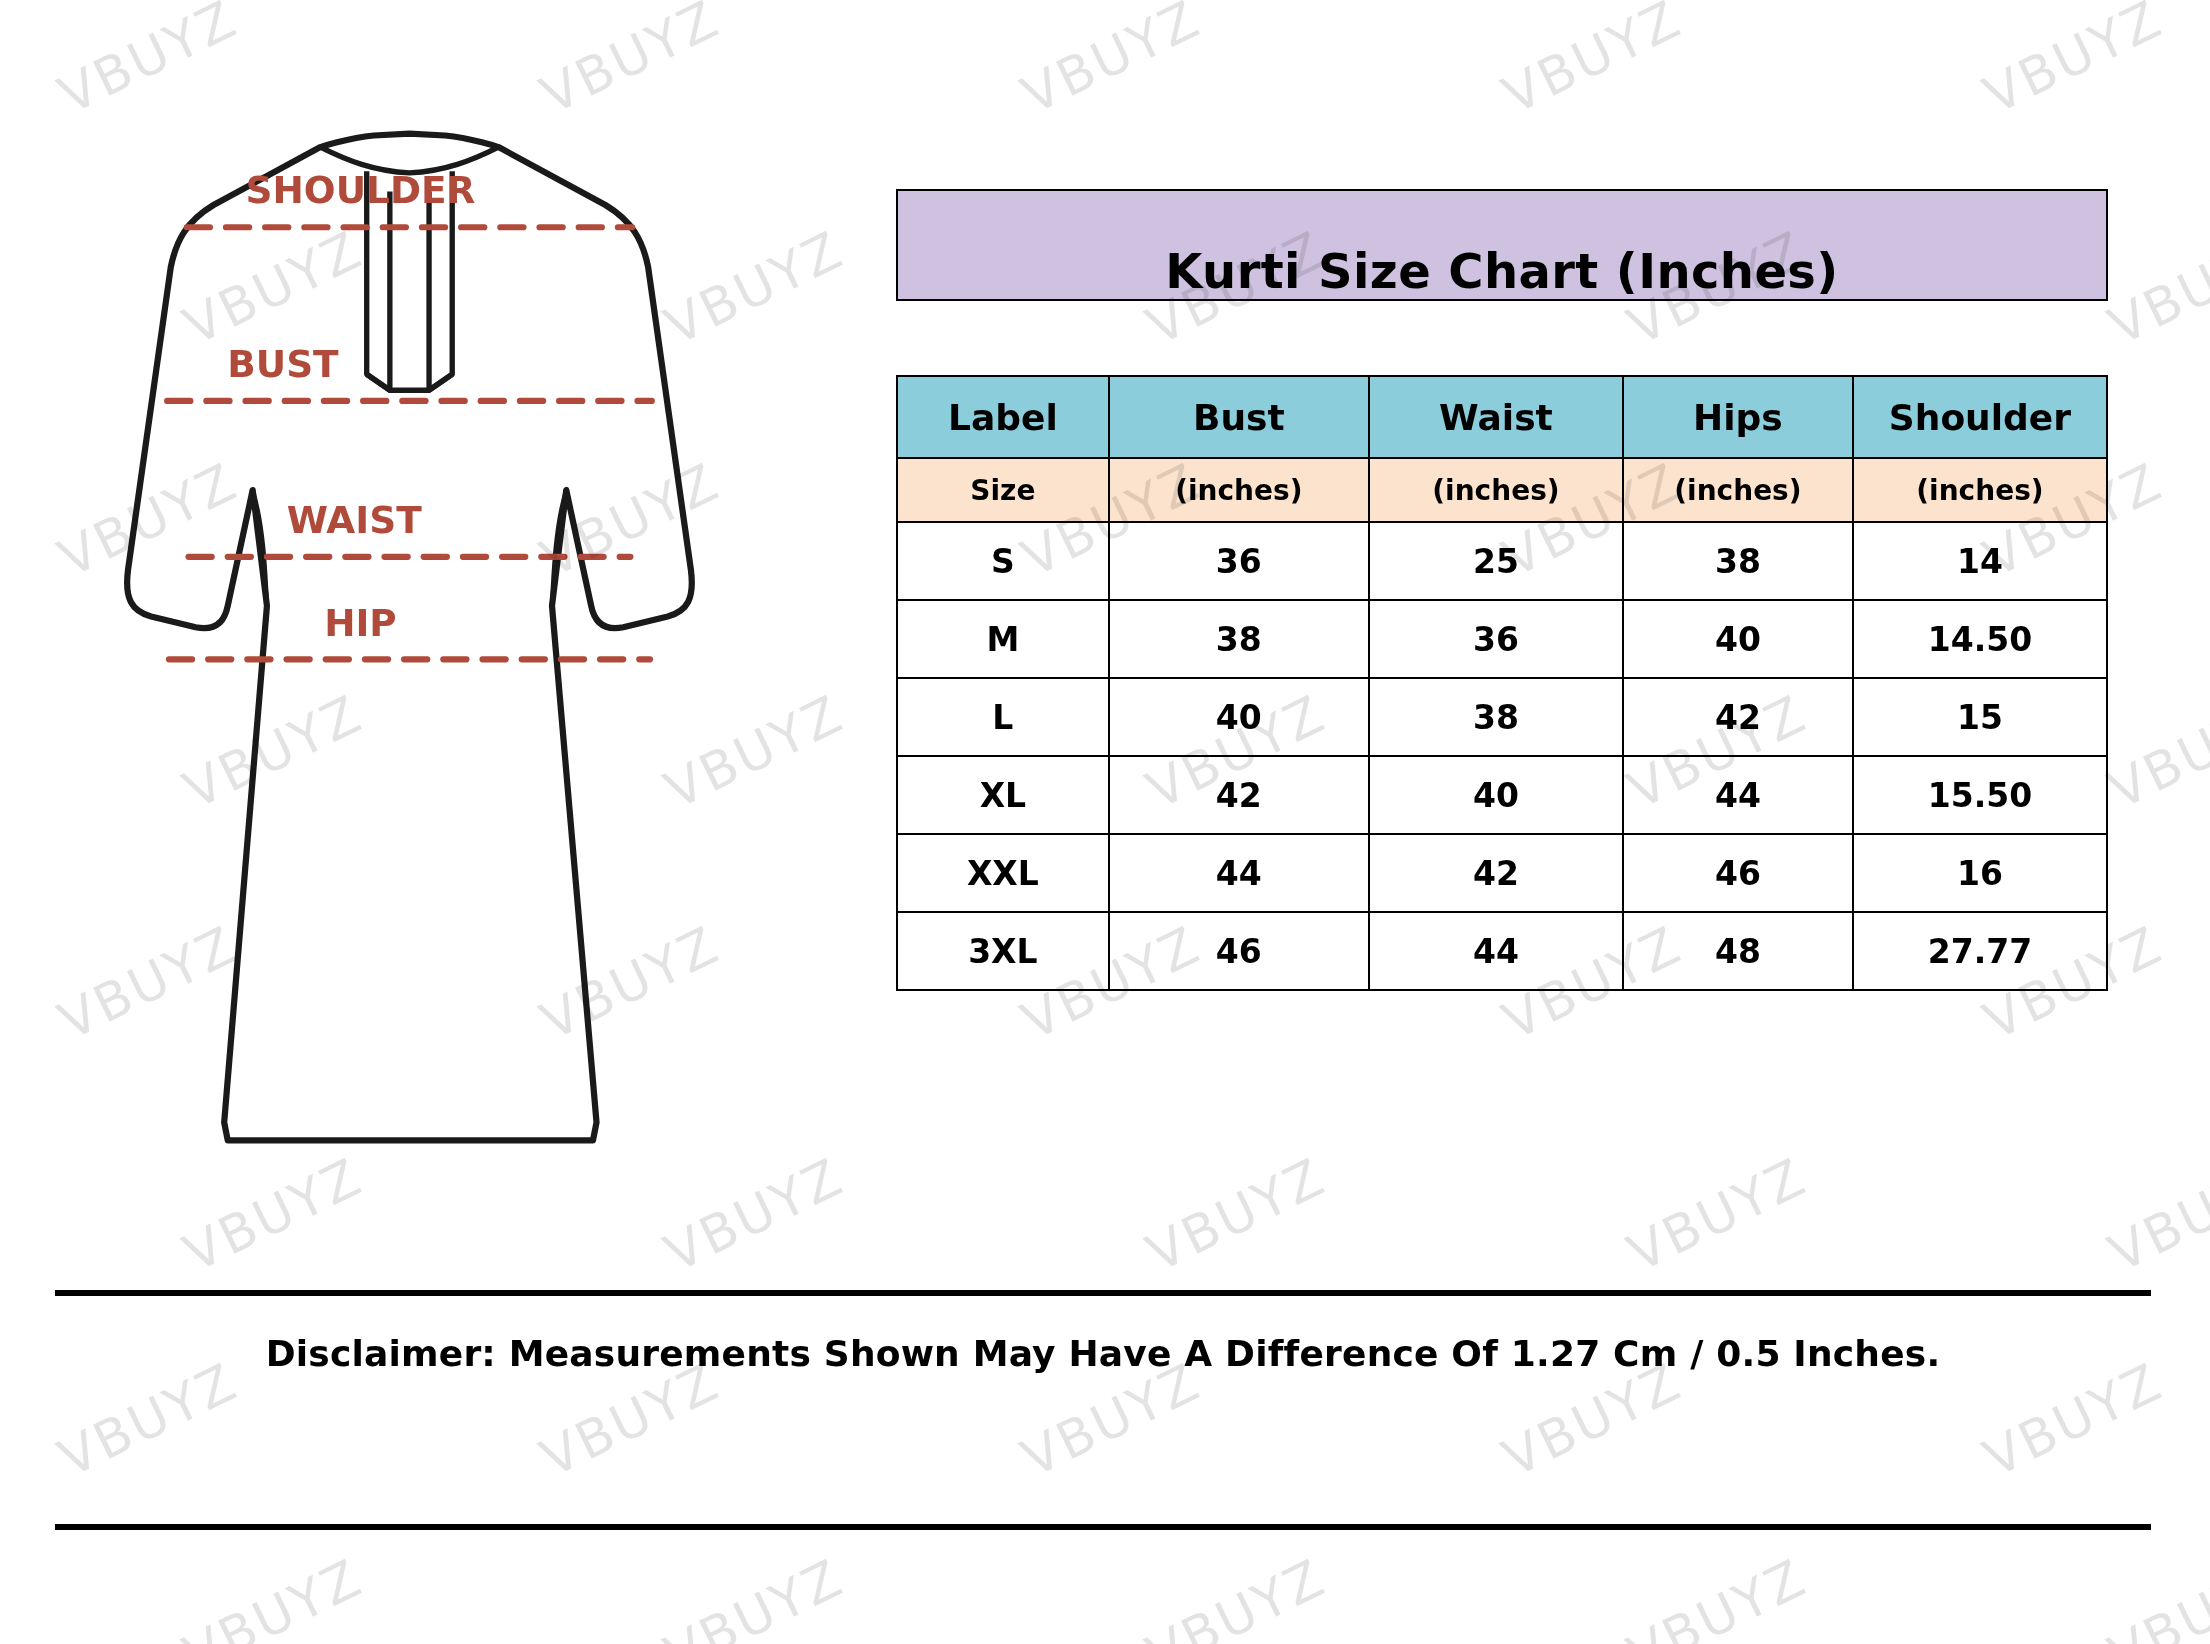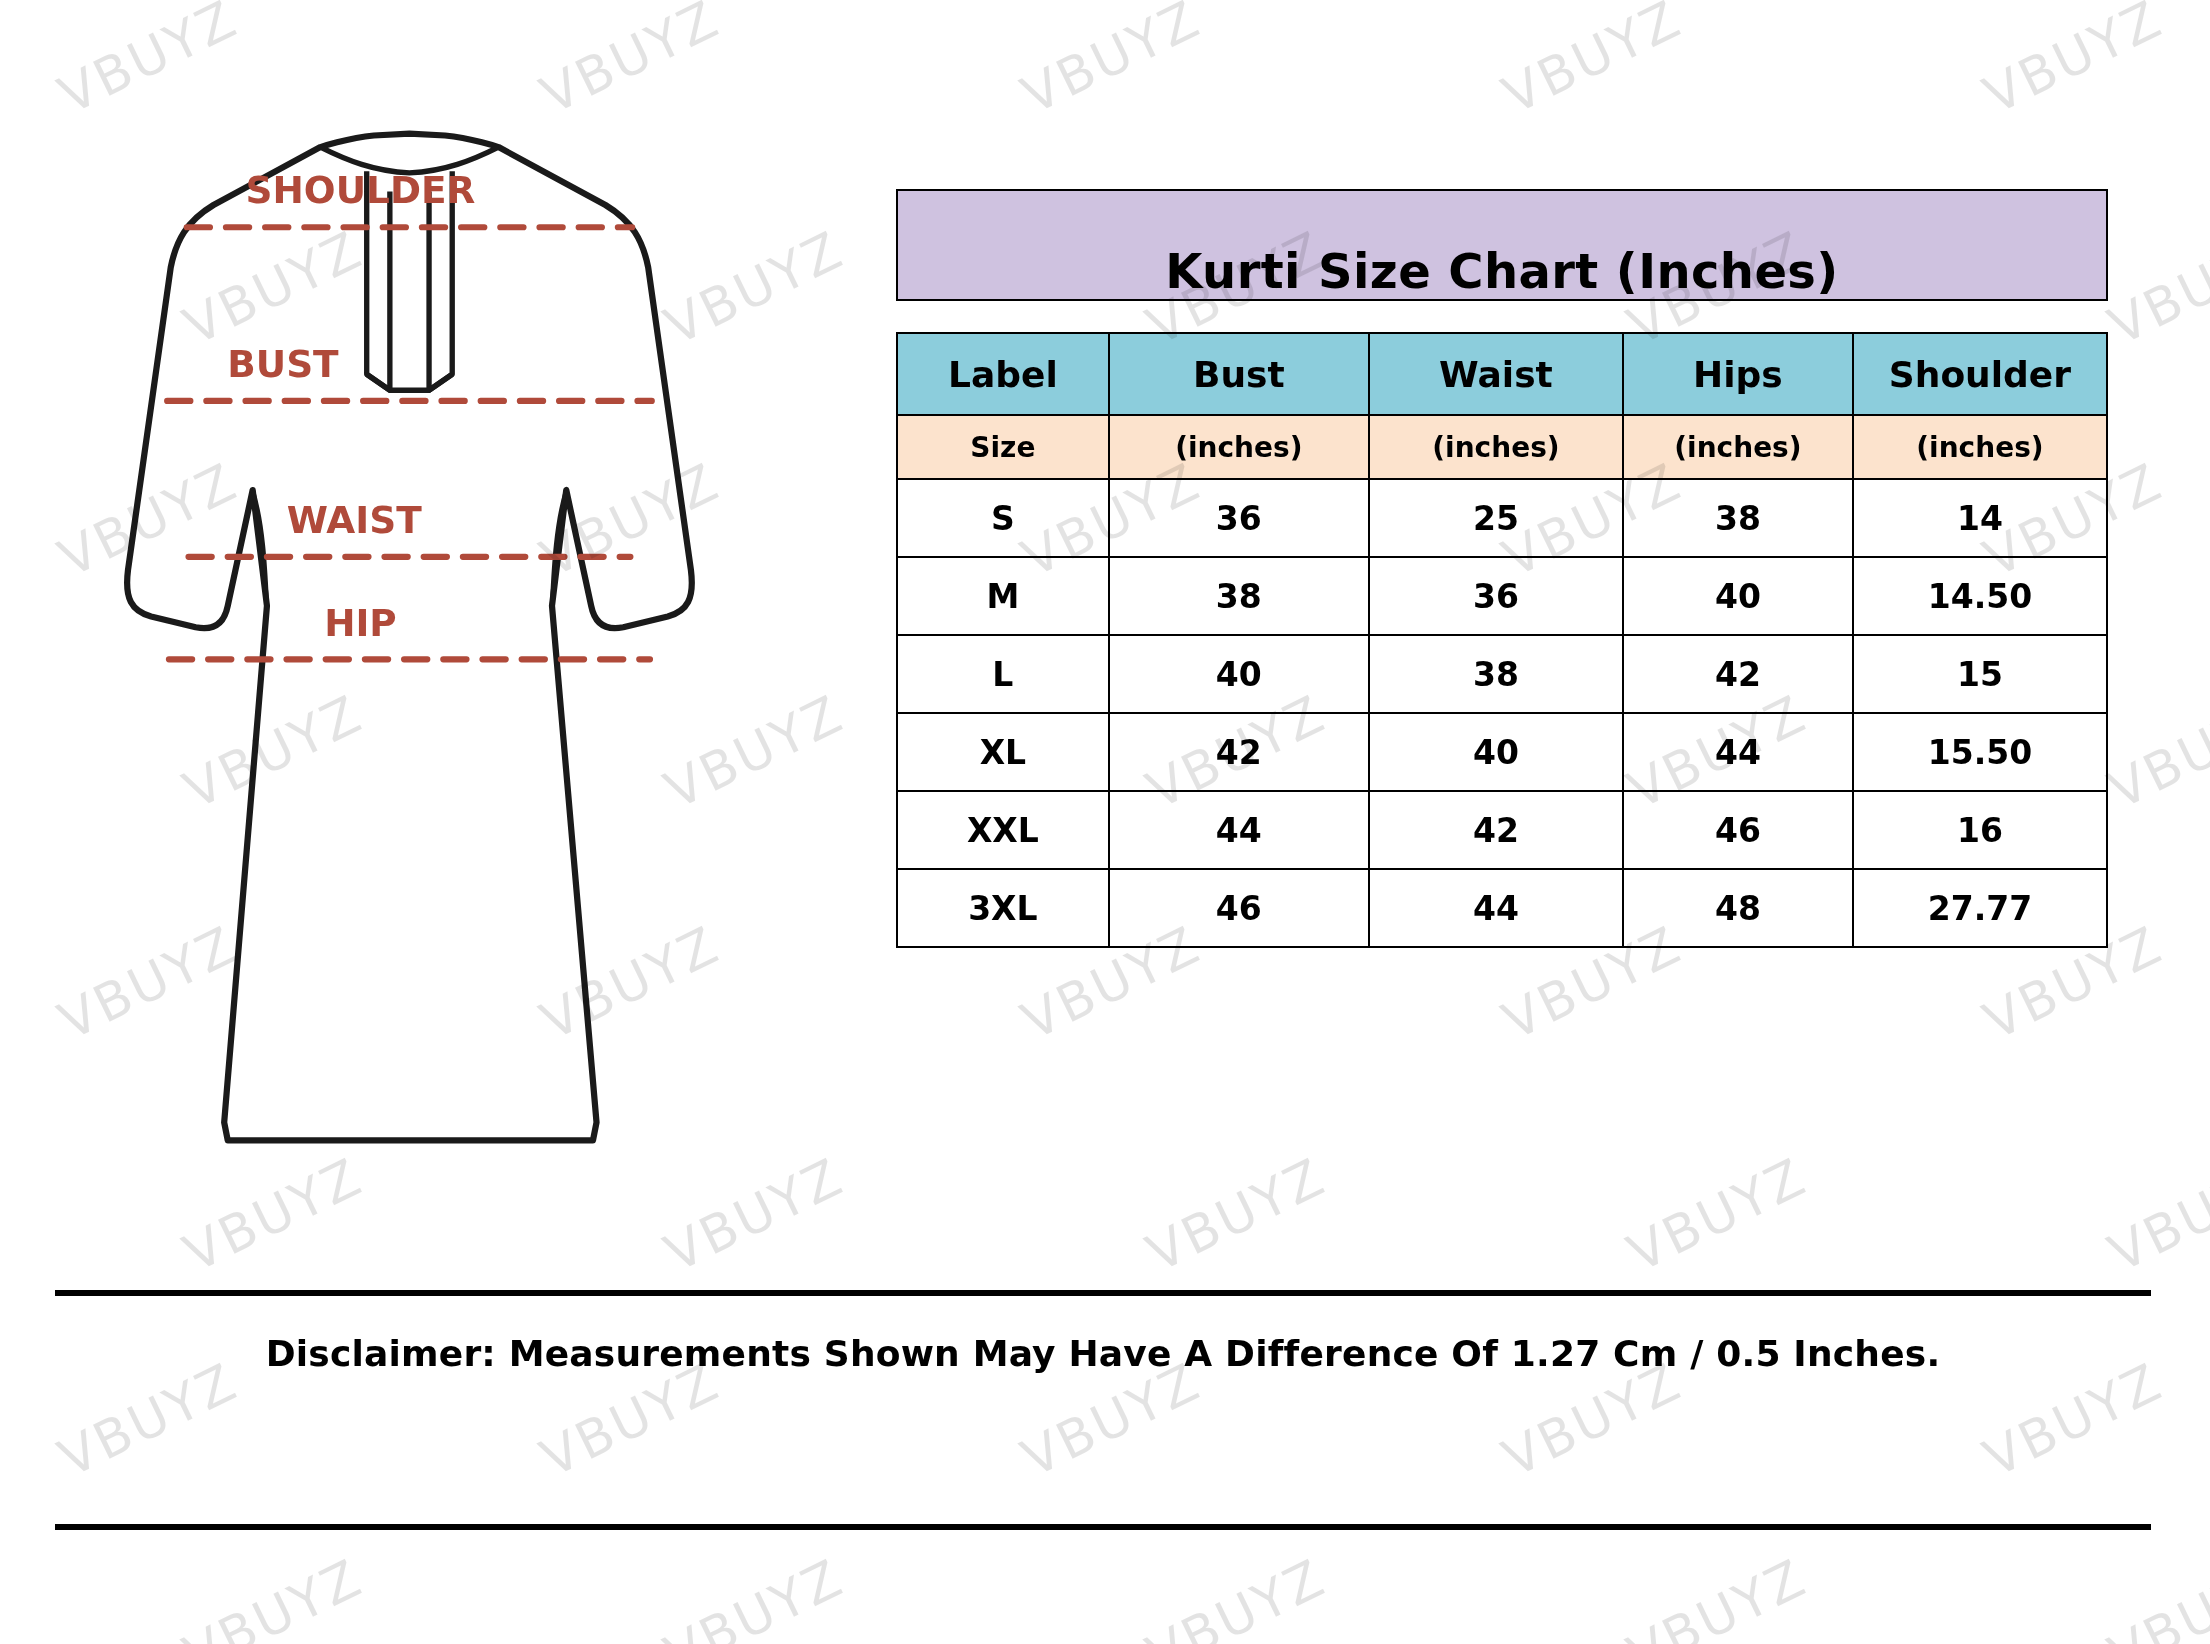--- a/index.html
+++ b/index.html
@@ -66,21 +66,21 @@
     justify-content: center;
     box-sizing: border-box;
   }
   #chart-title-box .title-text {
     font-size: 48px;
     font-weight: bold;
     color: #000;
     letter-spacing: 0.4px;
   }
   #size-table {
-    margin-top: 31px;
+    margin-top: 74px;
     border-collapse: collapse;
     width: 100%;
     table-layout: fixed;
   }
   #size-table td, #size-table th {
     border: 2.7px solid #000;
     text-align: center;
     color: #000;
     box-sizing: border-box;
   }

